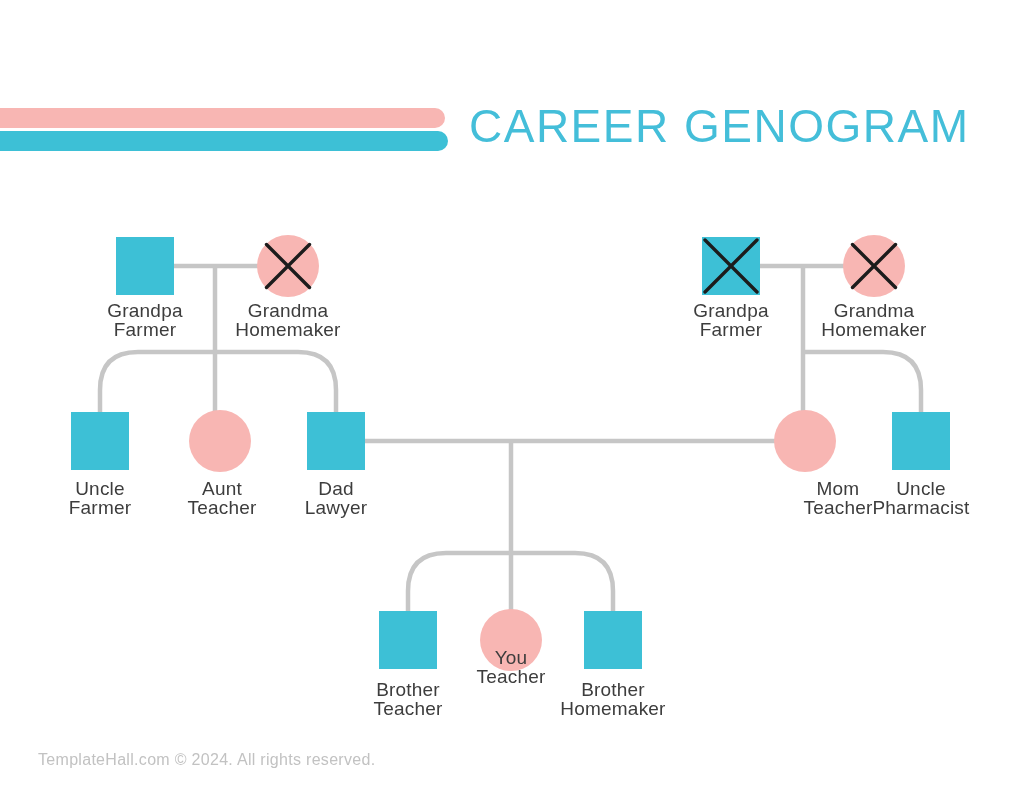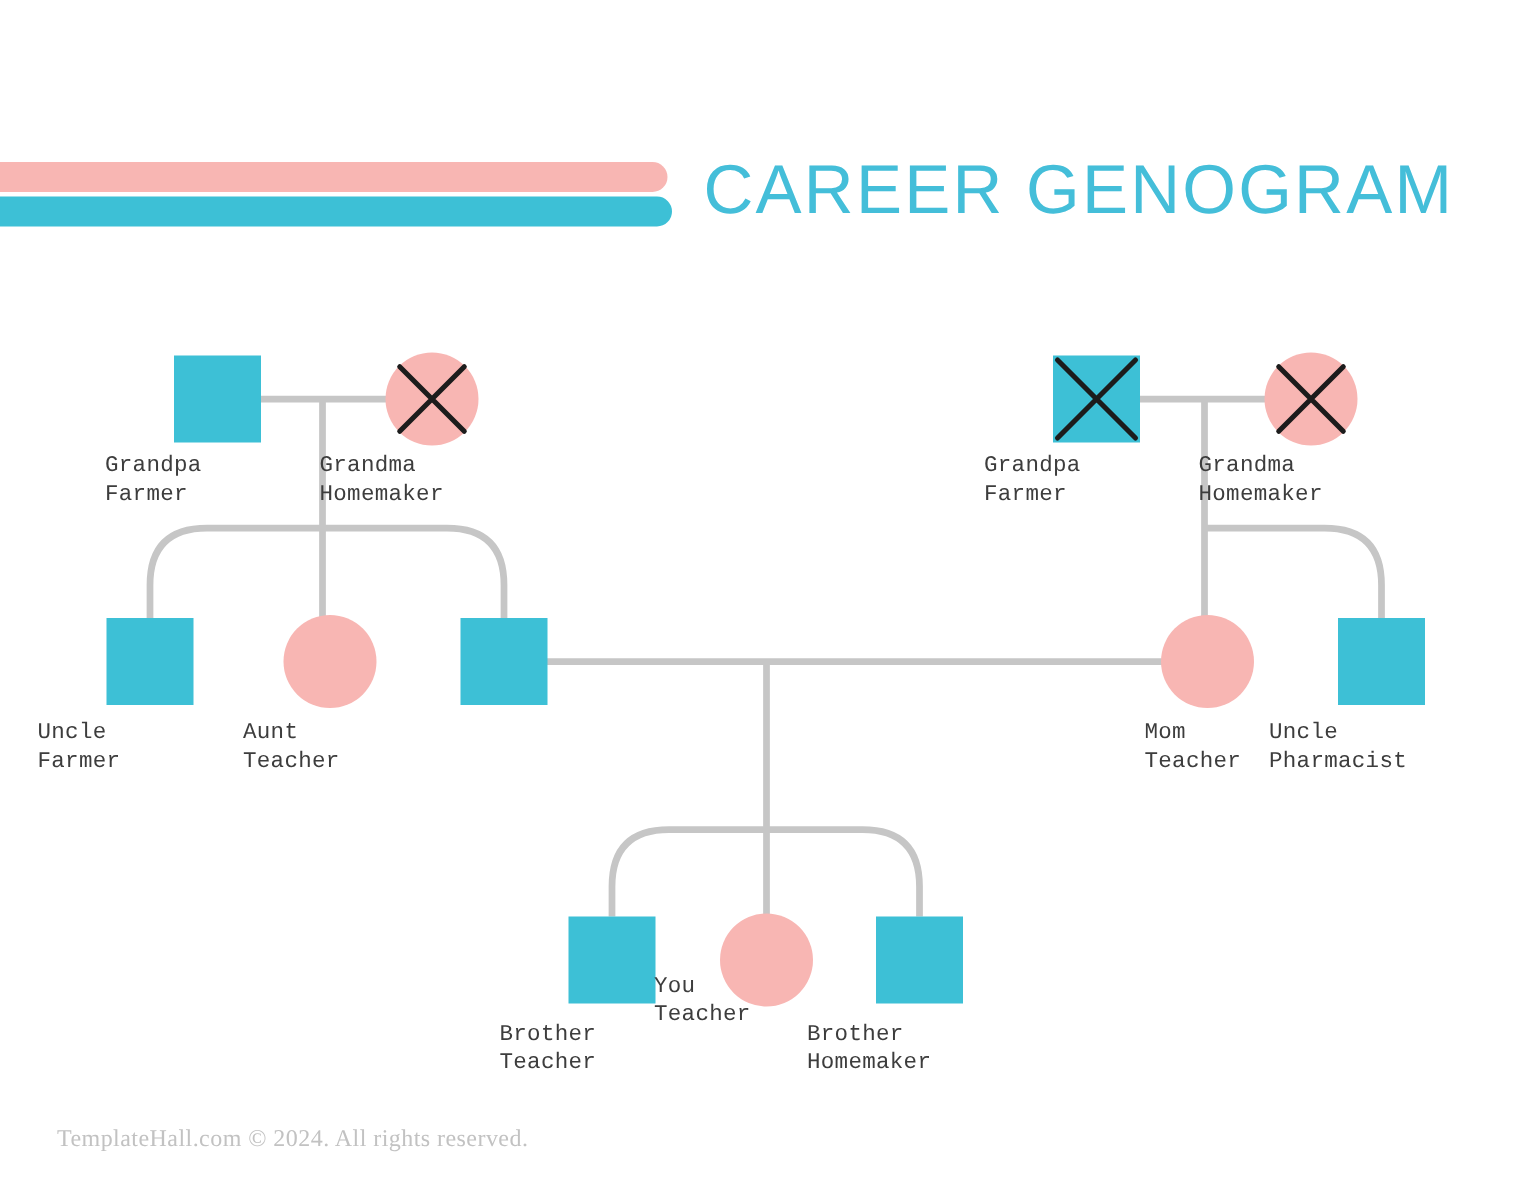--- a/index.html
+++ b/index.html
@@ -21,28 +21,27 @@
   .connectors{position:absolute;left:0;top:0;z-index:1;}
   .connectors path{fill:none;stroke:var(--line);stroke-width:4.5;}
   
   .shape{position:absolute;z-index:2;}
   .square{width:58px;height:58px;background:var(--male);}
   .circle{width:62px;height:62px;border-radius:50%;background:var(--female);}
   .shape svg{display:block;width:100%;height:100%;}
   .shape svg path{stroke:var(--deceased_mark);stroke-width:3.4;fill:none;stroke-linecap:round;}
   
   .label{
-    position:absolute;width:150px;z-index:2;text-align:left;
-    font-size:15px;line-height:19px;color:var(--label_text);letter-spacing:.2px;font-family:Liberation Mono, monospace;
+    position:absolute;width:150px;z-index:2;text-align:center;
+    font-size:19px;line-height:19px;color:var(--label_text);letter-spacing:.2px;
   }
   
   .footer{
     position:absolute;left:38px;top:751px;font-size:16px;letter-spacing:.3px;
     color:var(--footer_text);
-    font-family:Liberation Serif, serif;
   }
 </style>
 </head>
 <body>
 
 <div class="page">
 
   <div class="bar bar-pink"></div>
   <div class="bar bar-teal"></div>
 
@@ -97,23 +96,27 @@
   <div class="shape square" style="left:71px;top:412px"></div>
   <div class="shape circle" style="left:189px;top:410px"></div>
   <div class="shape square" style="left:307px;top:412px"></div>
   <div class="shape circle" style="left:774px;top:410px"></div>
   <div class="shape square" style="left:892px;top:412px"></div>
 
   <div class="label" style="left:25px;top:479px">
     <div>Uncle</div>
     <div>Farmer</div>
   </div>
-  <div class="label" style="left:162px;top:479px">
+  <div class="label" style="left:147px;top:479px">
     <div>Aunt</div>
     <div>Teacher</div>
+  </div>
+  <div class="label" style="left:261px;top:479px">
+    <div>Dad</div>
+    <div>Lawyer</div>
   </div>
   <div class="label" style="left:763px;top:479px">
     <div>Mom</div>
     <div>Teacher</div>
   </div>
   <div class="label" style="left:846px;top:479px">
     <div>Uncle</div>
     <div>Pharmacist</div>
   </div>
 

